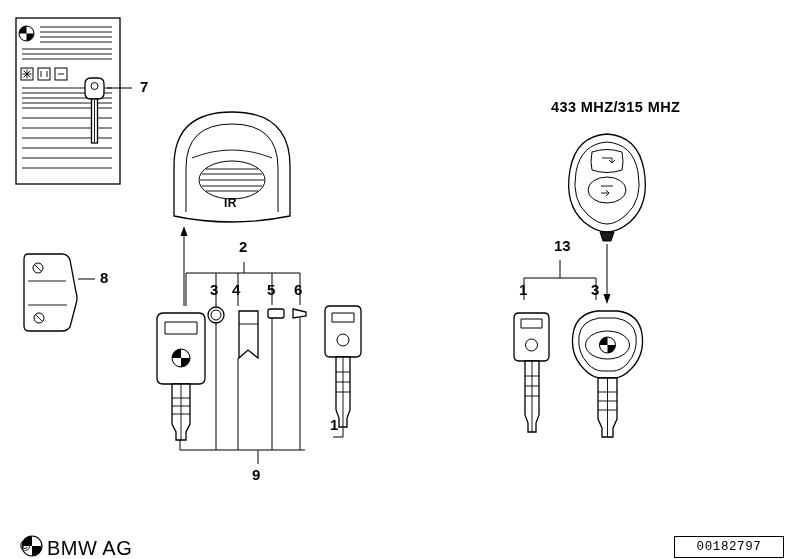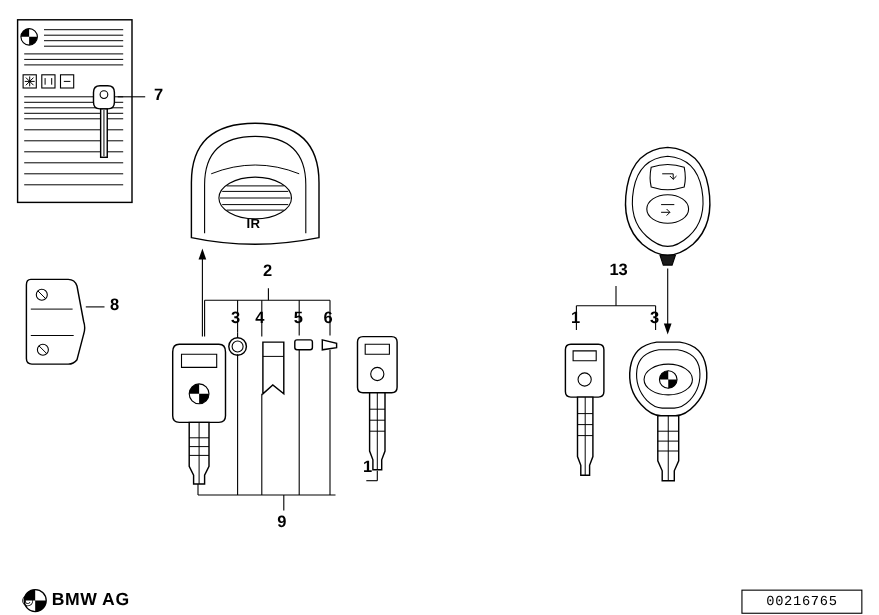--- a/index.html
+++ b/index.html
@@ -36,22 +36,22 @@
   }
   .irtext {
     position: absolute;
     font-weight: bold;
     font-size: 12px;
     letter-spacing: 0.5px;
     text-align: right;
   }
   .footer-text {
     position: absolute;
-    font-weight: bold;
-    font-size: 16px;
+    font-weight: normal;
+    font-size: 20px;
     letter-spacing: 0.5px;
   }
   .copyright-mark {
     position: absolute;
     font-size: 14px;
   }
   .partno-box {
     position: absolute;
     border: 1px solid #000;
     background: #fff;
@@ -287,20 +287,21 @@
 
     <g>
       <circle cx="32" cy="546" r="10" fill="#000"></circle>
       <path d="M32 536 A10 10 0 0 1 42 546 L32 546 Z" fill="#fff"></path>
       <path d="M32 556 A10 10 0 0 1 22 546 L32 546 Z" fill="#fff"></path>
       <circle cx="32" cy="546" r="10" fill="none" stroke="#000" stroke-width="1.2"></circle>
     </g>
 
   </svg>
 
+  <div class="title433" style="left:551px; top:99px;">433 MHZ/315 MHZ</div>
 
   <div class="irtext" style="left:224px; top:196px;">IR</div>
 
   <div class="lbl" style="left:140px; top:79px;">7</div>
 
   <div class="lbl" style="left:100px; top:270px;">8</div>
 
   <div class="lbl" style="left:239px; top:239px;">2</div>
 
   <div class="lbl" style="left:210px; top:282px;">3</div>
@@ -318,15 +319,15 @@
   <div class="lbl" style="left:554px; top:238px;">13</div>
 
   <div class="lbl" style="left:519px; top:282px;">1</div>
 
   <div class="lbl" style="left:591px; top:282px;">3</div>
 
   <div class="copyright-mark" style="left:20px; top:538px;">©</div>
 
   <div class="footer-text" style="left:47px; top:537px;">BMW AG</div>
 
-  <div class="partno-box" style="left:674px; top:536px; width:96px;">00216765</div>
+  <div class="partno-box" style="left:674px; top:536px; width:96px;">00182797</div>
 
 </div>
 
 </body></html>

